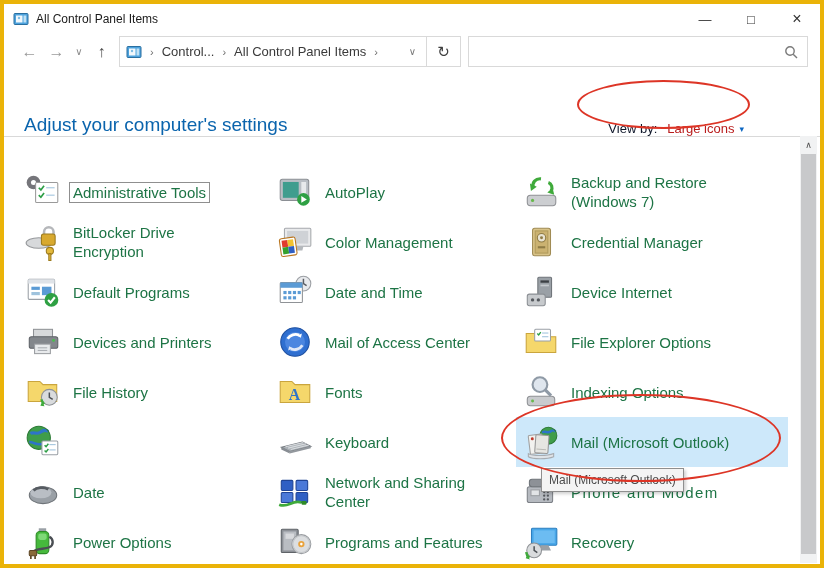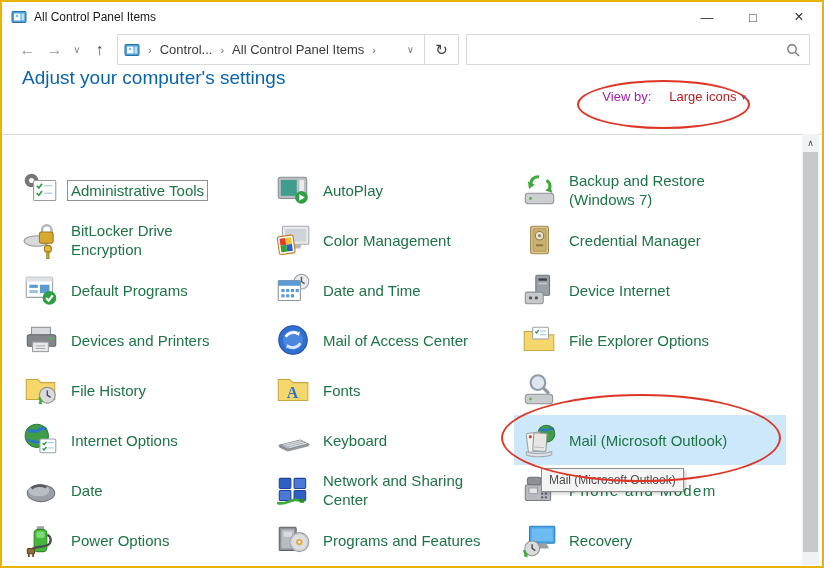--- a/index.html
+++ b/index.html
@@ -1,17 +1,17 @@
 <!DOCTYPE html>
 <html><head>
 <meta charset="utf-8">
 <style>
   * { margin:0; padding:0; box-sizing:border-box; }
   html,body { width:824px; height:568px; background:#fff; font-family:"Liberation Sans",sans-serif; overflow:hidden; }
-  .window { position:absolute; inset:0; background:#fff; border:2px solid #eab308; }
+  .window { position:absolute; inset:0; background:#fff; border:4px solid #eab308; }
 
   
   .titlebar { height:30px; display:flex; align-items:center; padding-left:9px; }
   .app-icon { width:16px; height:16px; flex:none; }
   .title-text { font-size:12px; color:#1a1a1a; margin-left:7px; }
   .win-controls { margin-left:auto; display:flex; height:100%; }
   .win-btn { width:46px; display:flex; align-items:center; justify-content:center; font-size:13px; color:#333; cursor:default; }
 
   
   .navbar { height:35px; display:flex; align-items:center; padding:0 12px 0 12px; }
@@ -20,24 +20,24 @@
   .nav-icon.small { width:18px; font-size:10px; color:#8a8a8a; }
   .breadcrumb { width:308px; height:31px; border:1px solid #d9d9d9; display:flex; align-items:center; padding:0 6px; font-size:13px; color:#3a3a3a; margin-left:4px; }
   .crumb-sep { color:#6e6e6e; margin:0 8px; font-size:11px; }
   .crumb { white-space:nowrap; }
   .bc-dd { margin-left:auto; color:#7a7a7a; font-size:10px; padding:0 4px; }
   .refresh-box { width:34px; height:31px; border:1px solid #d9d9d9; border-left:none; display:flex; align-items:center; justify-content:center; color:#3f3f3f; font-size:15px; }
   .search-box { flex:1; height:31px; border:1px solid #d9d9d9; margin-left:7px; display:flex; align-items:center; padding:0 9px; }
   .search-box input { border:none; outline:none; flex:1; font-size:13px; font-family:"Liberation Sans",sans-serif; background:transparent; }
 
   
-  .page-header { height:67px; display:flex; align-items:flex-start; padding:0 20px;flex-direction:column; }
+  .page-header { height:67px; display:flex; align-items:flex-end; padding:0 20px; }
   .page-title { font-size:19px; font-weight:400; color:#0a64ad; }
   .view-by { margin-left:auto; margin-right:56px; font-size:13px; display:flex; align-items:center; }
-  .view-by-label { color:#a21caf; margin-right:18px; }
+  .view-by-label { color:#0f172a; margin-right:10px; }
   .view-by-value { color:#b91c1c; }
   .view-by-caret { color:#0c66c2; font-size:9px; margin-left:5px; }
   .divider { border-top:1px solid #d9d9d9; }
 
   
   .content { position:relative; padding:30px 0 0 20px; }
   .grid { display:grid; grid-template-columns:252px 246px 300px; grid-auto-rows:50px; }
   .cell { display:flex; align-items:center; gap:11px; }
   .item-icon { width:38px; height:38px; flex:none; }
   .label { font-size:15px; line-height:19px; color:#1d7445; }
@@ -296,35 +296,35 @@
         <span class="label">Fonts</span>
       </div>
 
       <div class="cell">
         <svg class="item-icon" viewBox="0 0 36 36">
           <rect x="5" y="22" width="26" height="9" rx="3" fill="#c9cbce" stroke="#8e9094"></rect>
           <circle cx="10" cy="26.5" r="1.4" fill="#67b84c"></circle>
           <circle cx="17" cy="11" r="7" fill="#dfe6ee" stroke="#8f9aa6" stroke-width="2"></circle>
           <line x1="22" y1="16" x2="27.5" y2="21.5" stroke="#8f9aa6" stroke-width="3"></line>
         </svg>
+        <span class="label">Indexing Options</span>
       </div>
 
       <div class="cell">
         <svg class="item-icon" viewBox="0 0 36 36">
           <circle cx="14" cy="14" r="11" fill="#3f9d4a"></circle>
           <path d="M6 10c3-2 6 1 9-1s5-3 8-1" stroke="#2e74c9" stroke-width="3" fill="none"></path>
           <path d="M5 18c4 0 7 3 11 2s6 1 8-1" stroke="#2e74c9" stroke-width="2.4" fill="none"></path>
           <circle cx="14" cy="14" r="11" fill="none" stroke="#2c7a35"></circle>
           <rect x="17" y="17" width="15" height="13" rx="1" fill="#fff" stroke="#9aa0a6"></rect>
           <path d="M19.5 21l1.4 1.4 2.2-2.8" stroke="#2d9e46" fill="none" stroke-width="1.4"></path>
           <line x1="24" y1="20.5" x2="30" y2="20.5" stroke="#9fc3dd"></line>
           <path d="M19.5 26l1.4 1.4 2.2-2.8" stroke="#2d9e46" fill="none" stroke-width="1.4"></path>
           <line x1="24" y1="25.5" x2="30" y2="25.5" stroke="#9fc3dd"></line>
         </svg>
-        <span class="label">Internet Options</span>
       </div>
 
       <div class="cell">
         <svg class="item-icon" viewBox="0 0 36 36">
           <polygon points="5,23 25,18 33,22 13,27" fill="#aab0b6" stroke="#7a7f85"></polygon>
           <polygon points="5,23 13,27 13,29 5,25" fill="#888d93"></polygon>
           <polygon points="13,27 33,22 33,24 13,29" fill="#93989e"></polygon>
           <g stroke="#d9dcdf" stroke-width="1">
               <line x1="9" y1="22.6" x2="26" y2="18.4"></line>
               <line x1="11.5" y1="23.8" x2="28.5" y2="19.6"></line>

